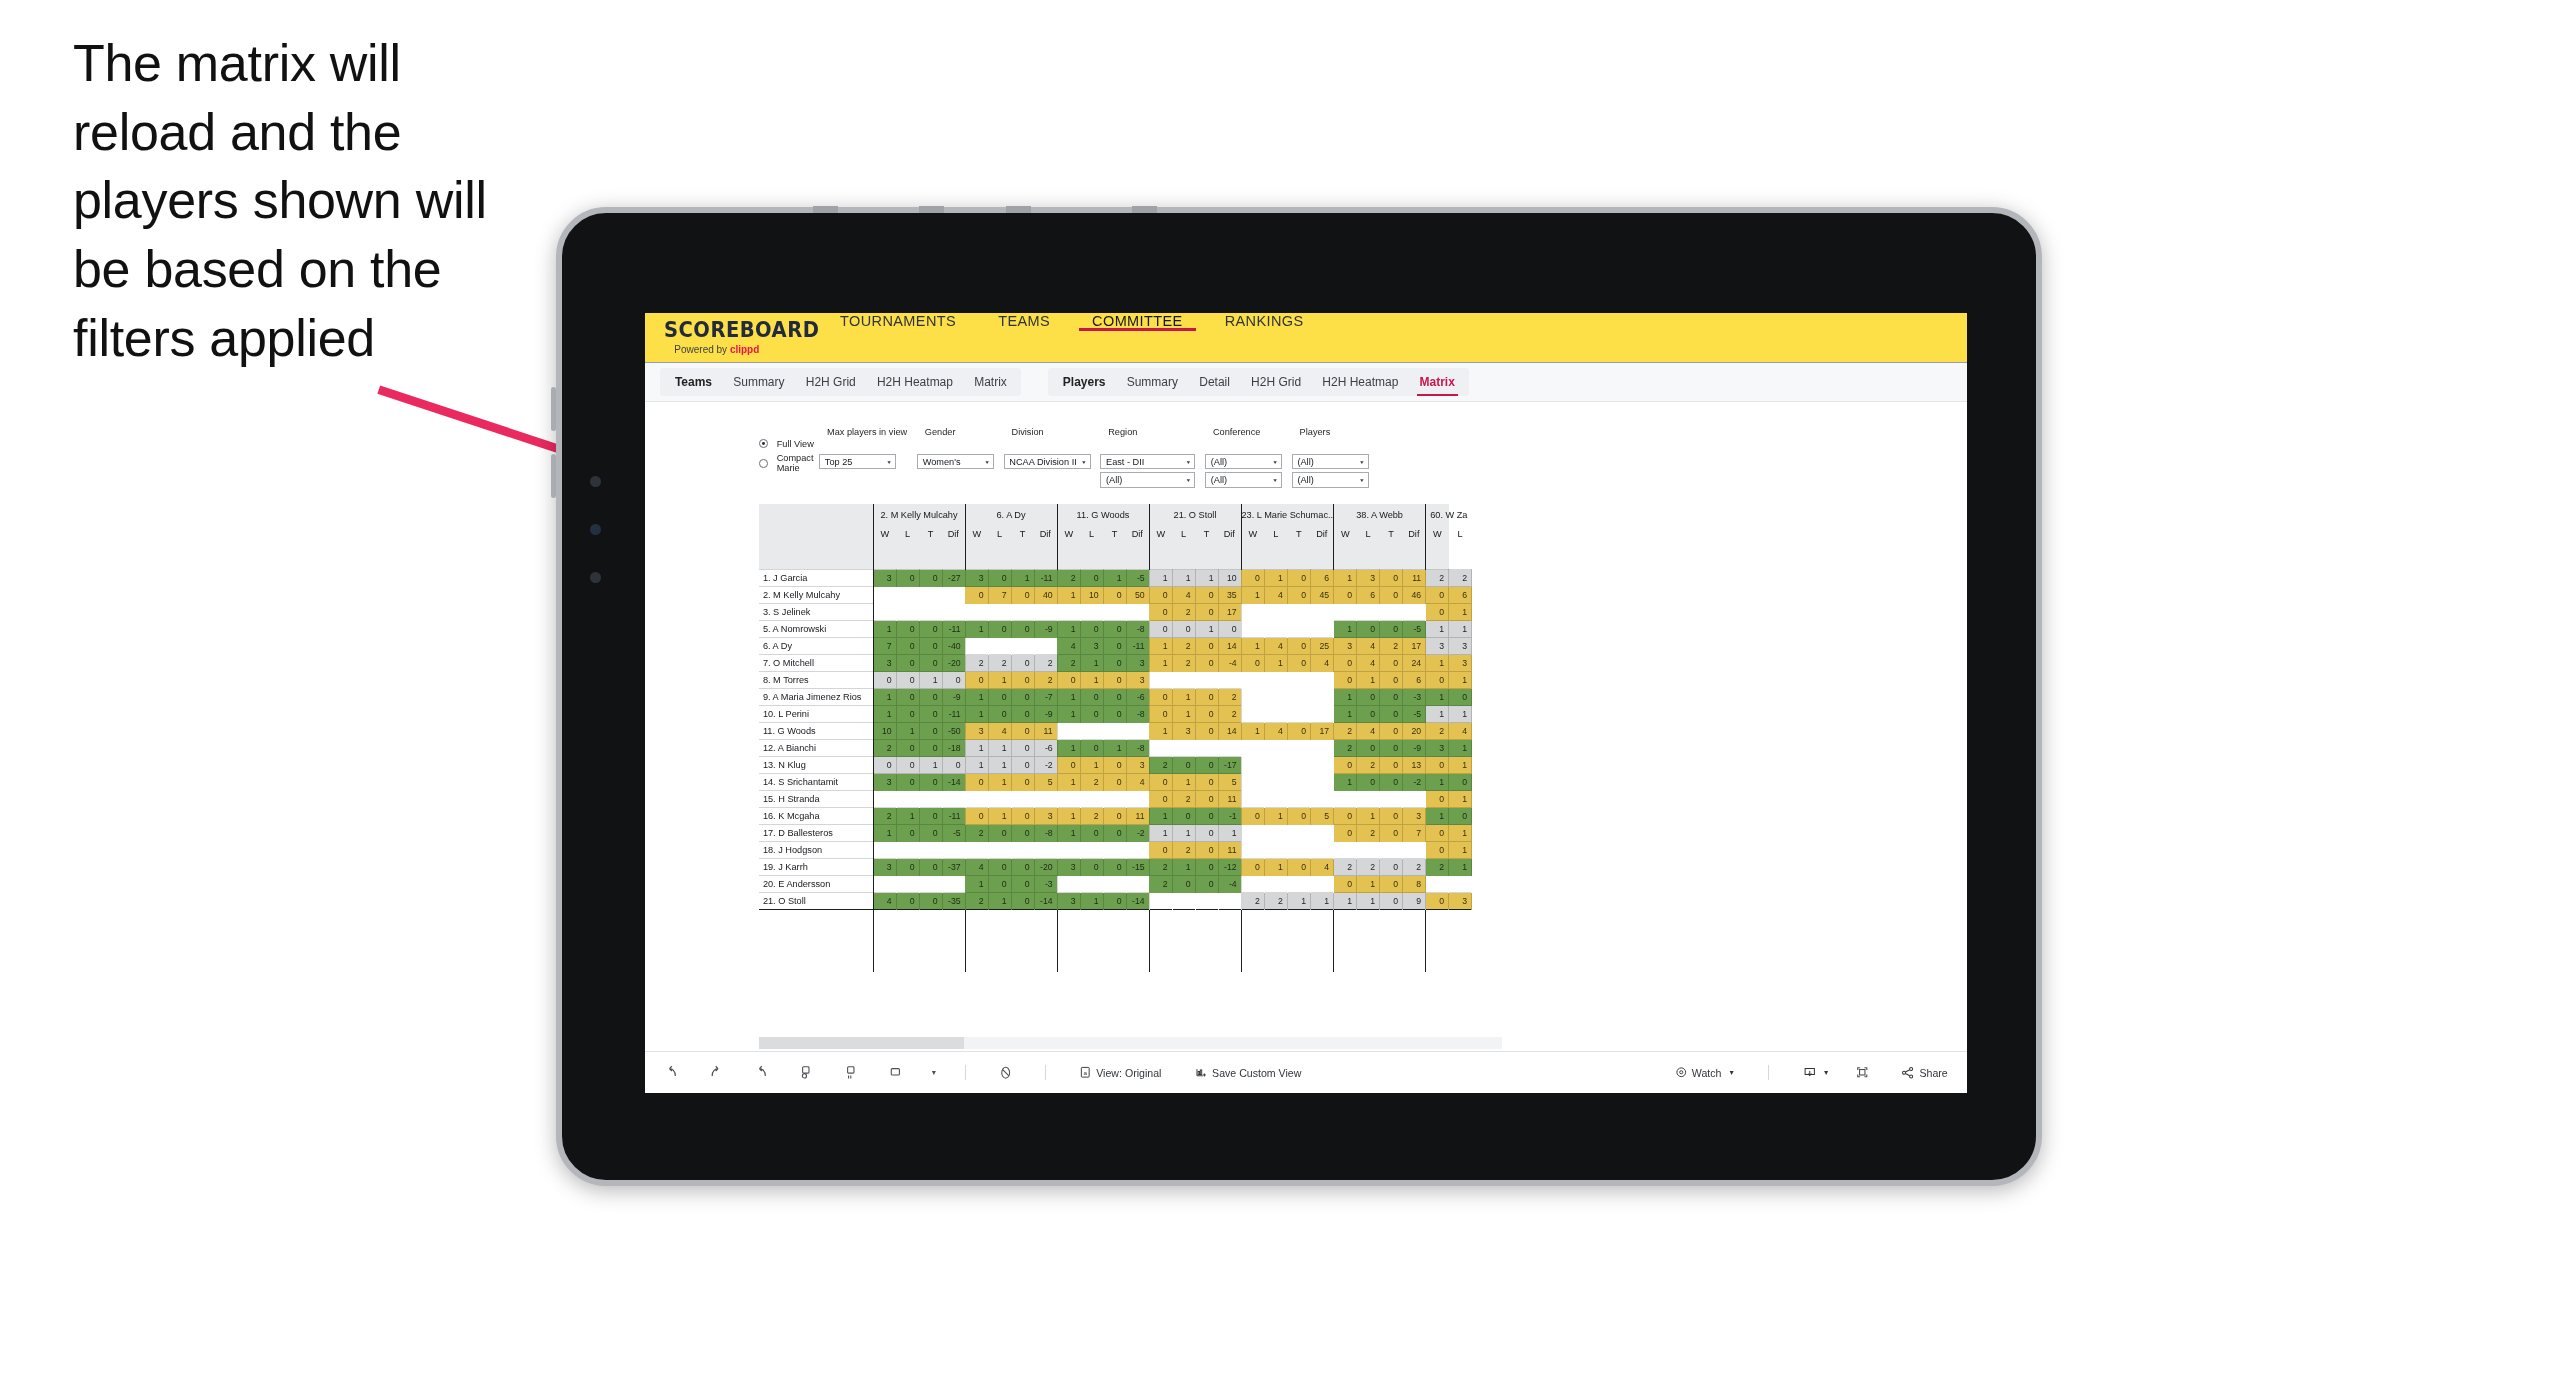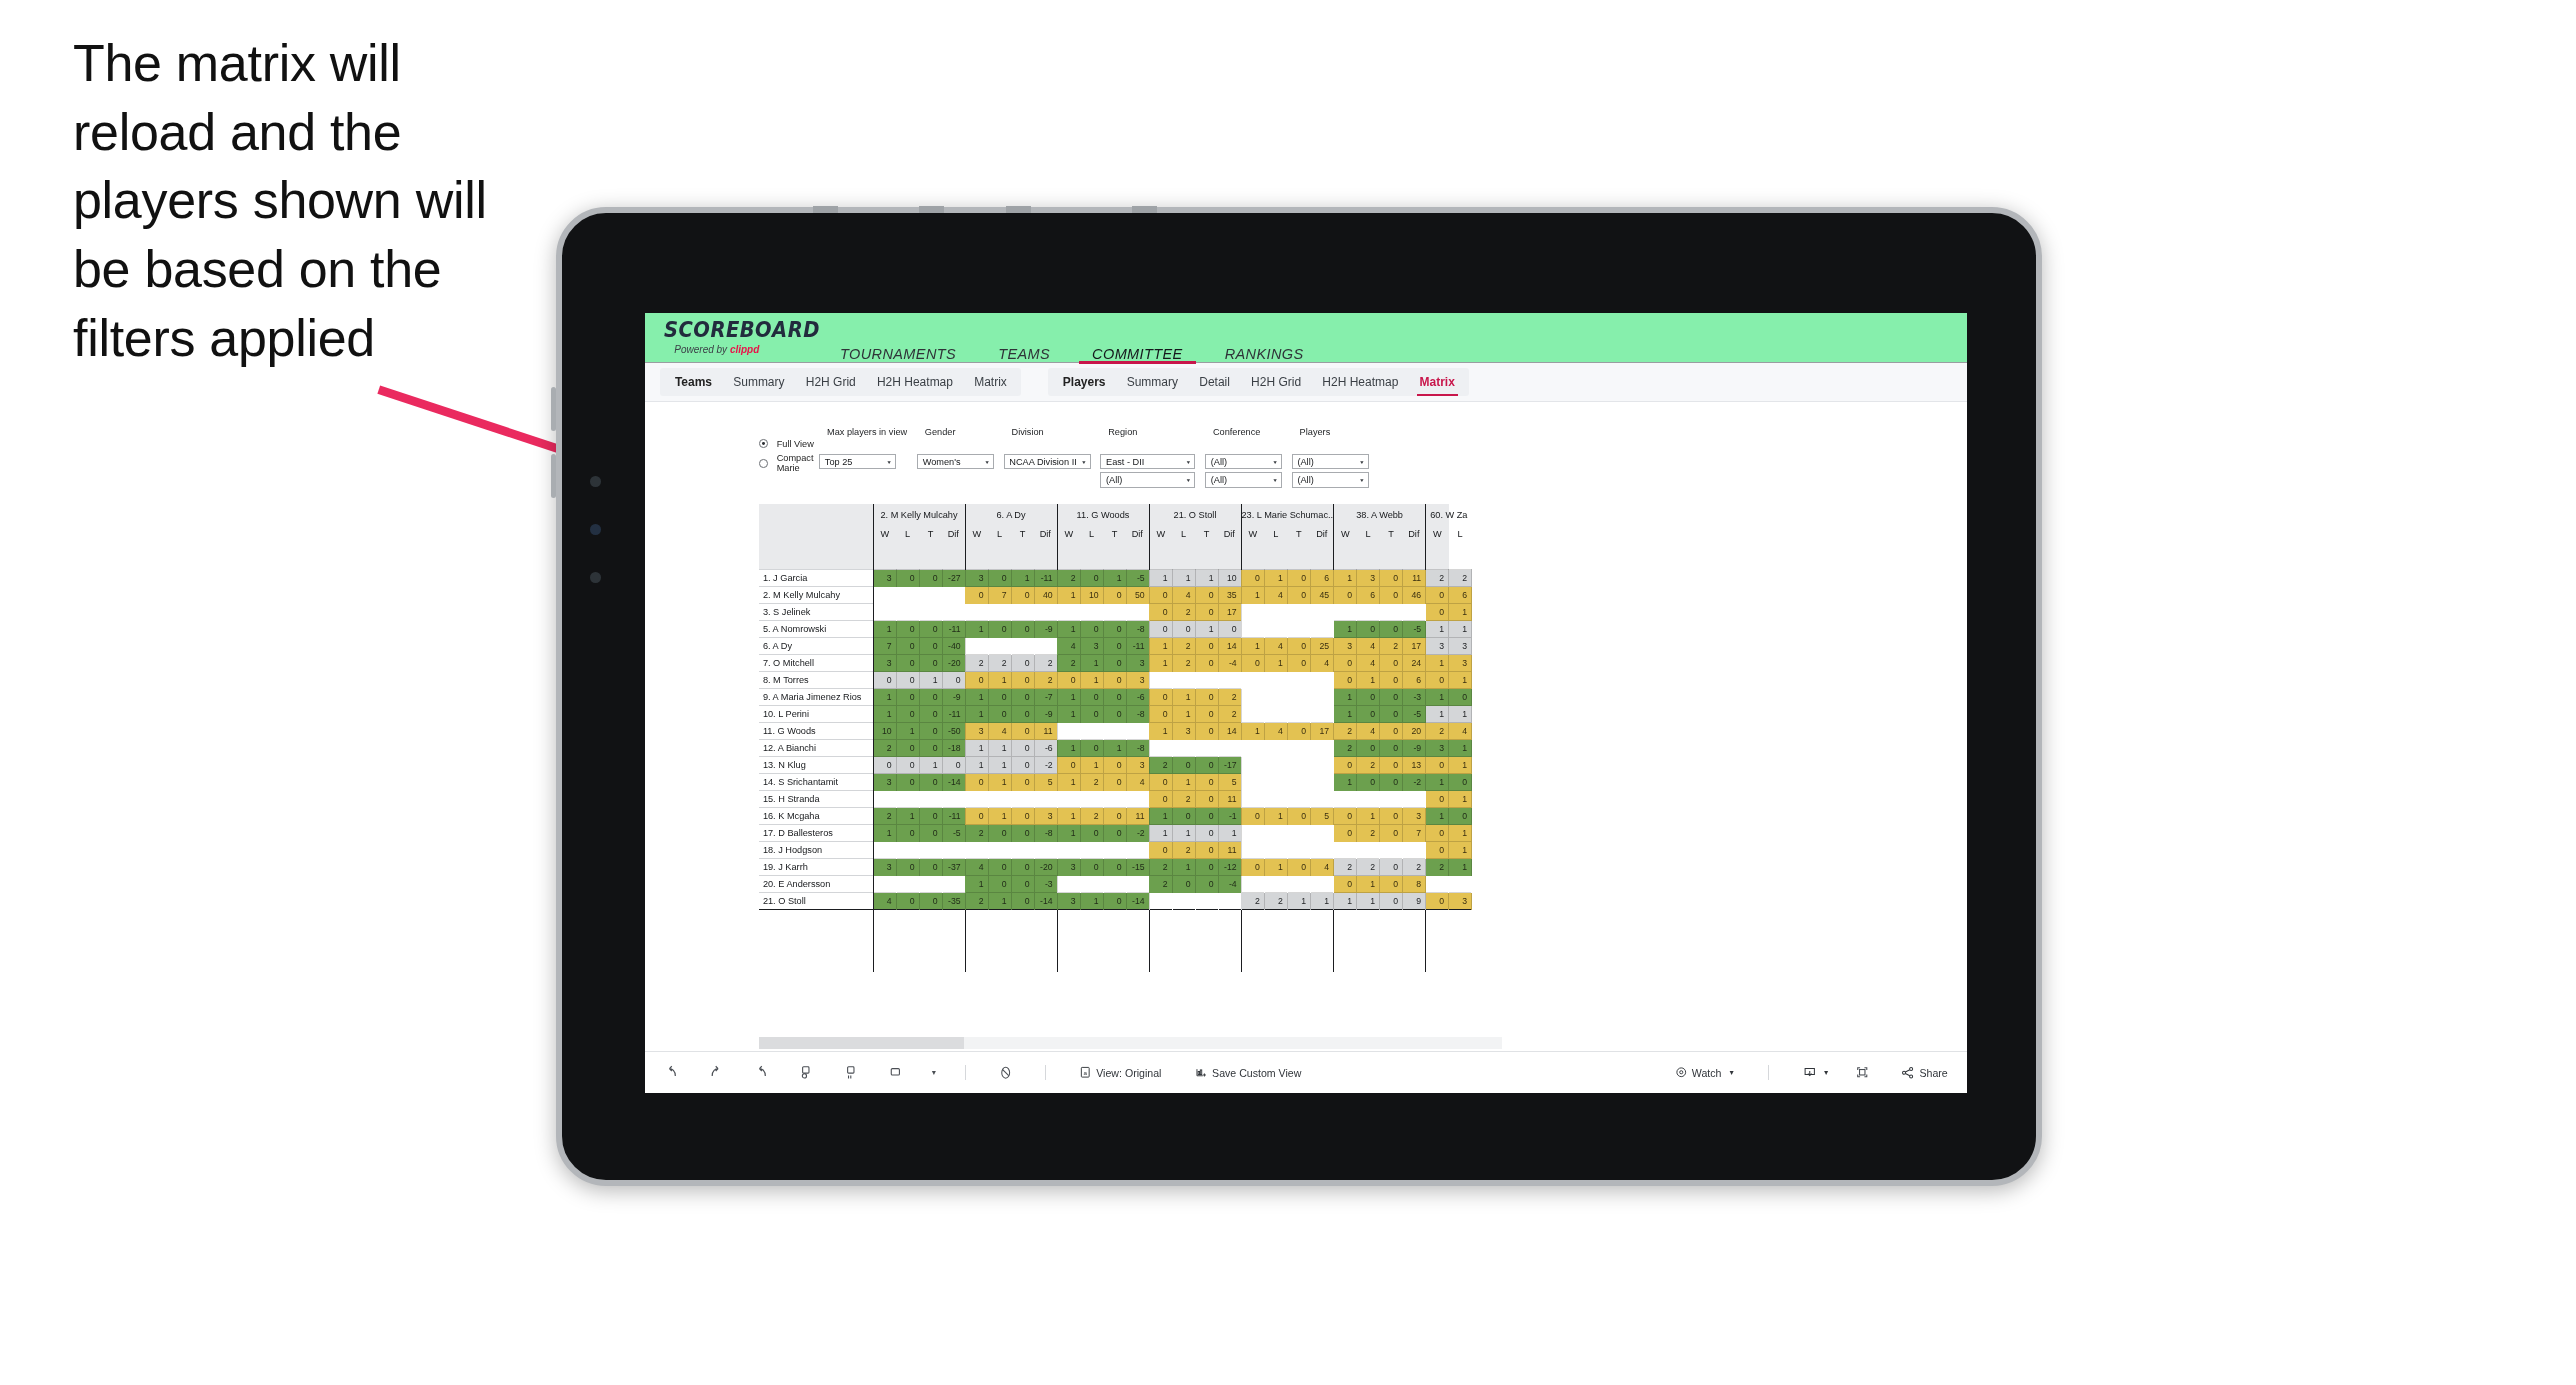--- a/index.html
+++ b/index.html
@@ -53,39 +53,38 @@
   #screen {
     position: absolute;
     left: 83px; top: 100px;
     width: 1322px; height: 780px;
     background: #ffffff;
     overflow: hidden;
   }
 
   
   .topnav {
-    height: 50px; background: #86efac; display: flex; align-items: stretch;
+    height: 50px; background: #fde047; display: flex; align-items: stretch;
     border-bottom: 1.9px solid #9a9da1;
     position: relative;
-    font-style: italic;
   }
   .logo-wrap {
     width: 174px; display: flex; flex-direction: column; justify-content: center;
     padding-left: 19.3px;
   }
   .logo-main {
     font-family: "DejaVu Sans", sans-serif;
     font-weight: 700; font-size: 21px; letter-spacing: 0.5px;
     color: #222b3d; line-height: 1;
     transform: scaleX(0.93); transform-origin: left center;
   }
   .logo-sub { font-size: 10px; color: #3b3f46; margin-top: 2.9px; margin-left: 10px; }
   .logo-sub b { color: #e8154a; font-weight: 700; }
 
-  .topnav-items { display: flex; align-items: flex-end; }
+  .topnav-items { display: flex; align-items: flex-start; }
   .topnav-item {
     display: flex; align-items: center; padding: 0 21px;
     font-size: 14.5px; color: #2f3338; letter-spacing: 0.4px;
     position: relative; cursor: pointer;
   }
   .topnav-item.active { color: #15181c; }
   .topnav-item.active::after {
     content: ""; position: absolute; left: 7.7px; right: 7.7px; bottom: -1.9px;
     height: 2.9px; background: #c8164b;
   }

